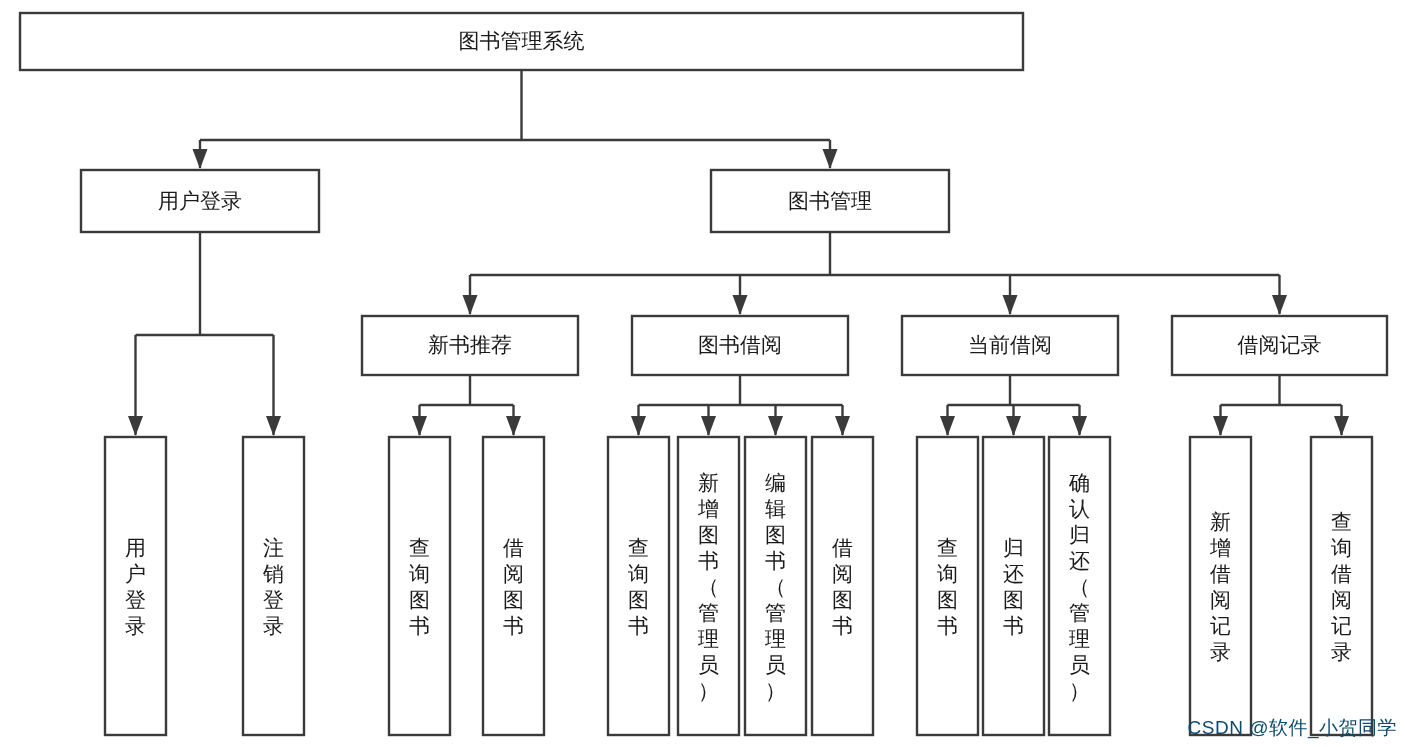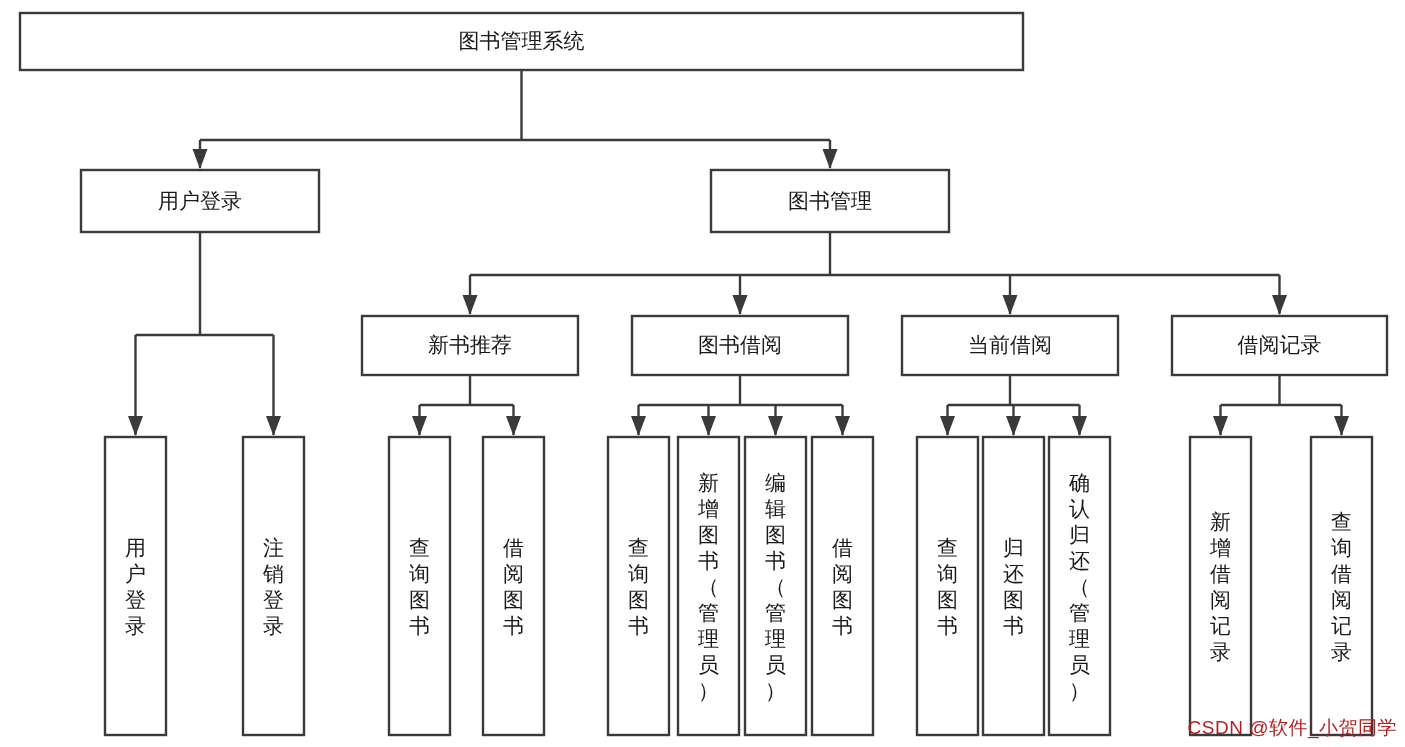--- a/index.html
+++ b/index.html
@@ -54,21 +54,21 @@
     font-size: 21px;
     fill: #1a1a1a;
     text-anchor: middle;
   }
   .watermark {
     position: absolute;
     right: 8px;
     bottom: 6px;
     font-family: "Liberation Sans", "DejaVu Sans", sans-serif;
     font-size: 19px;
-    color: #b91c1c;
+    color: #0c4a6e;
     white-space: nowrap;
     letter-spacing: 0.5px;
     user-select: none;
   }
 </style>
 </head>
 <body>
 
 <div id="diagram-root">
 

